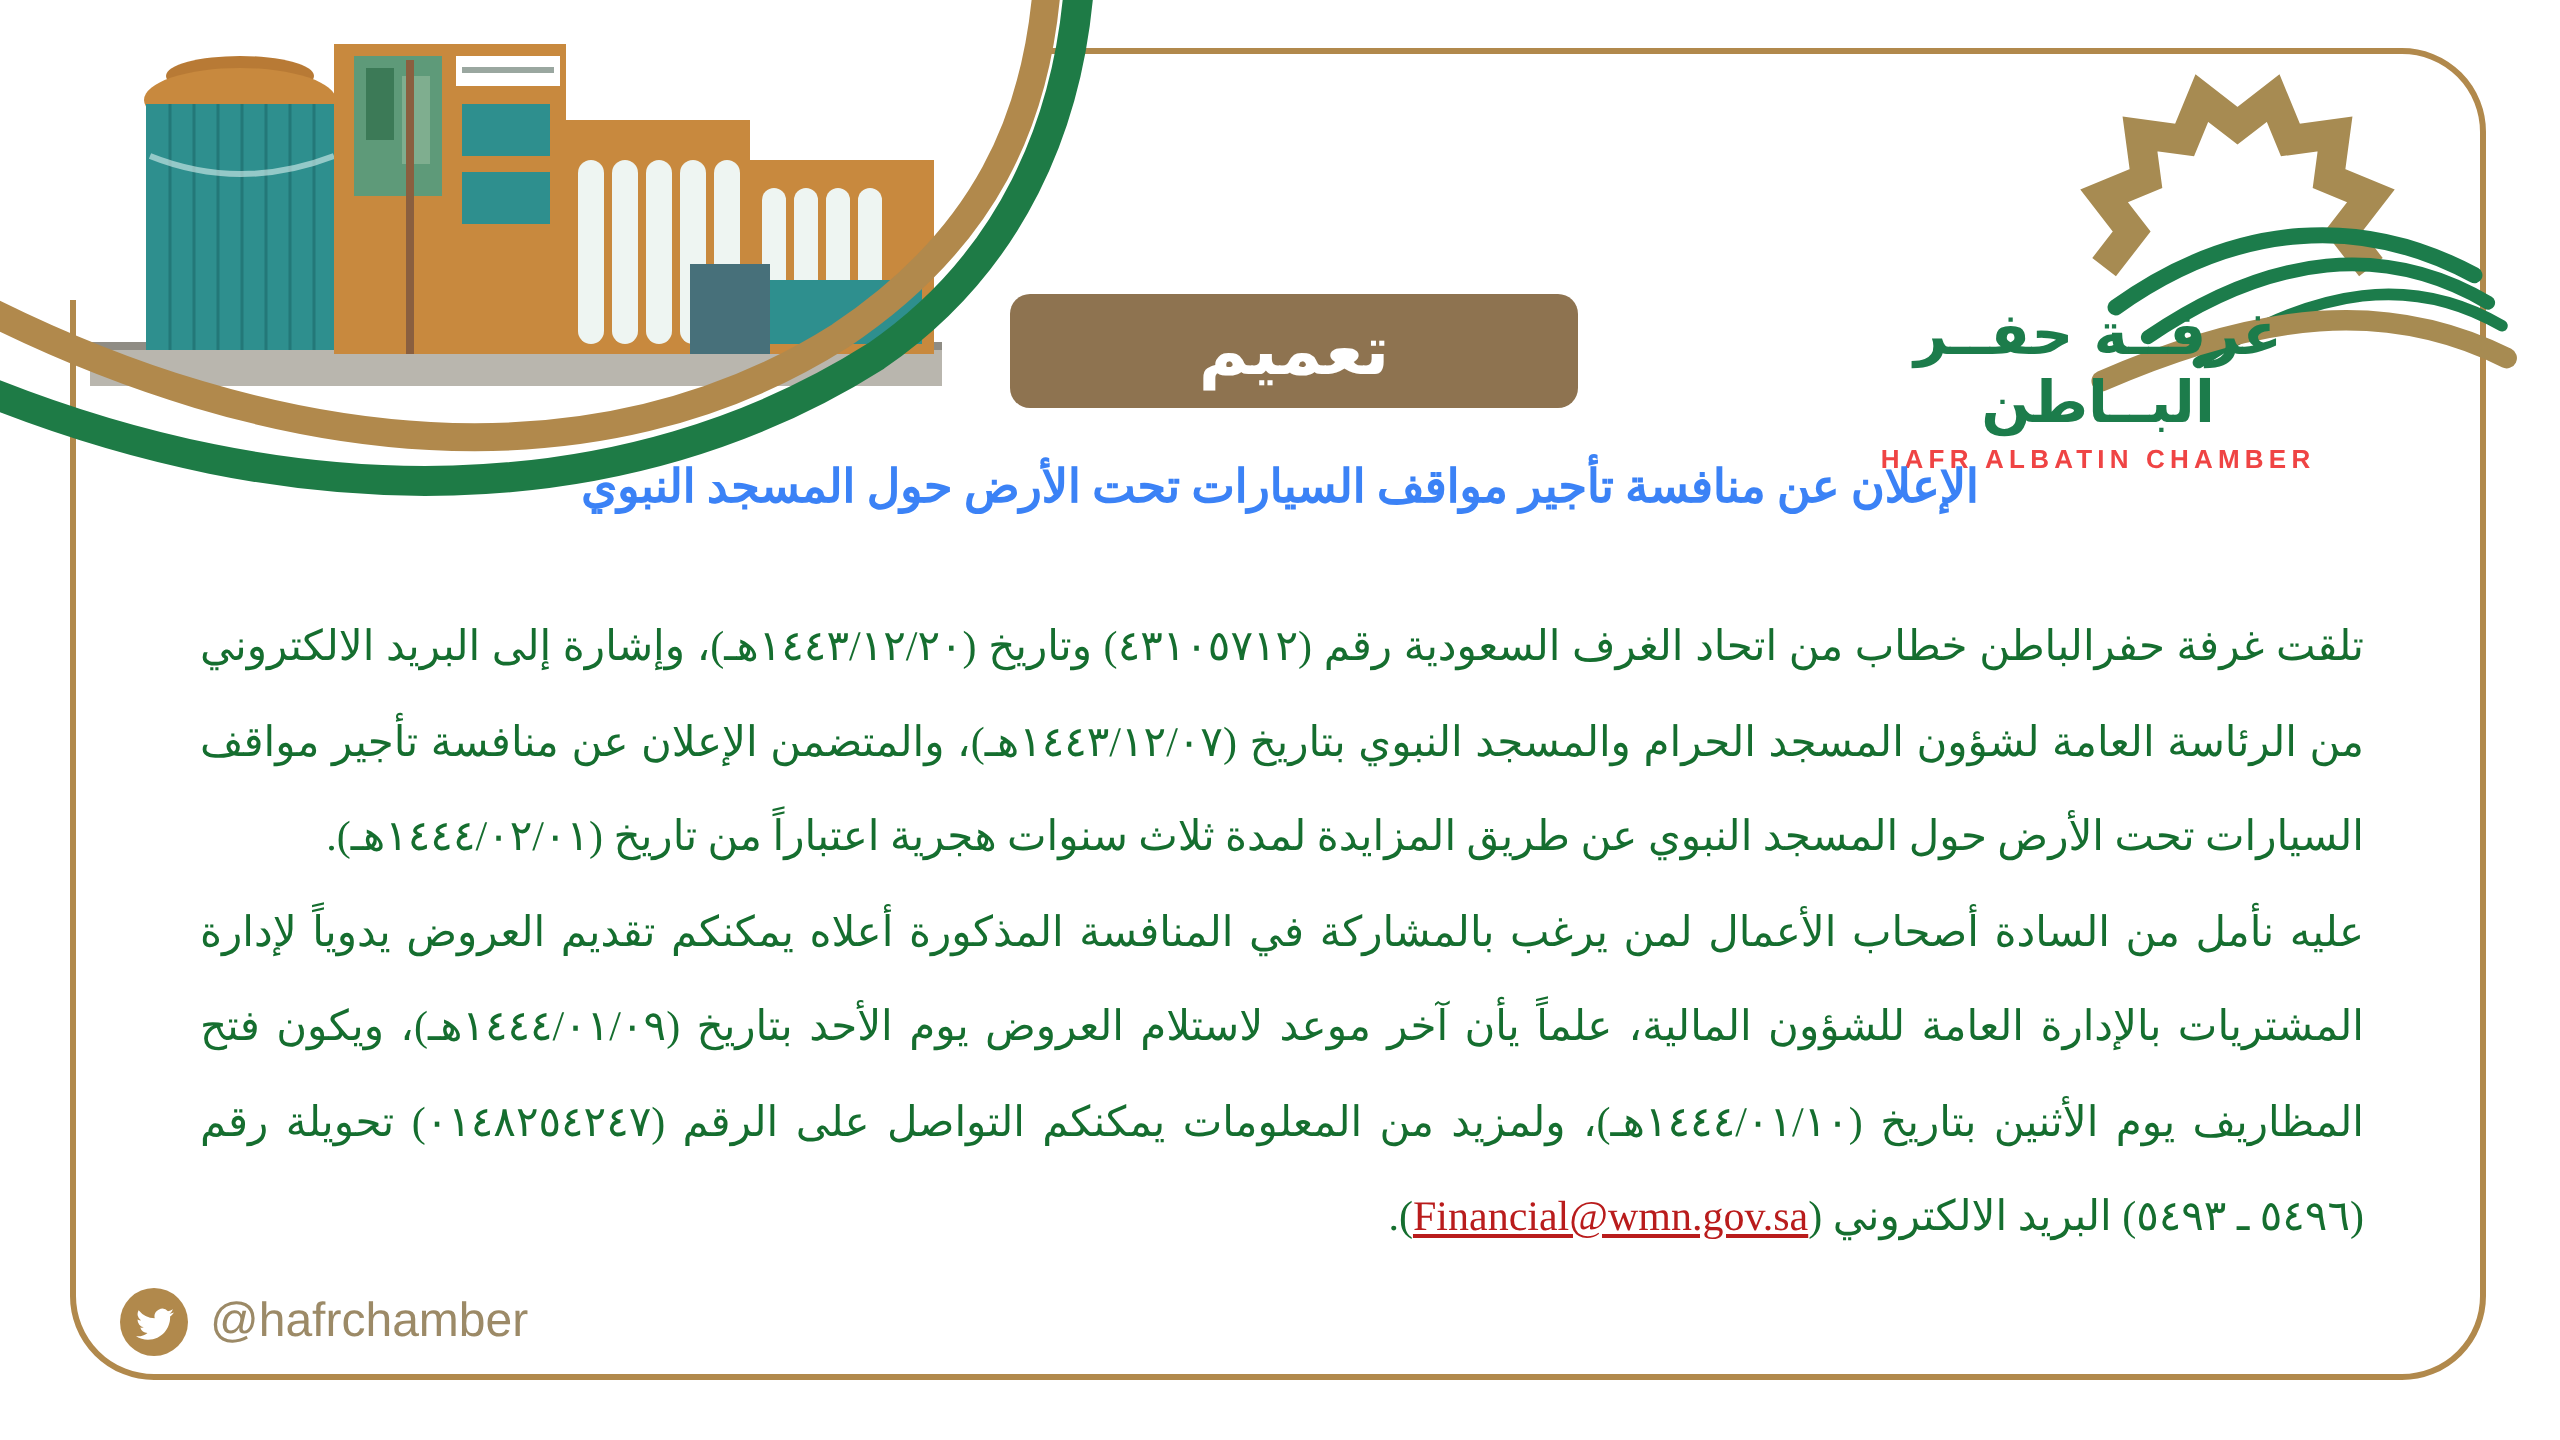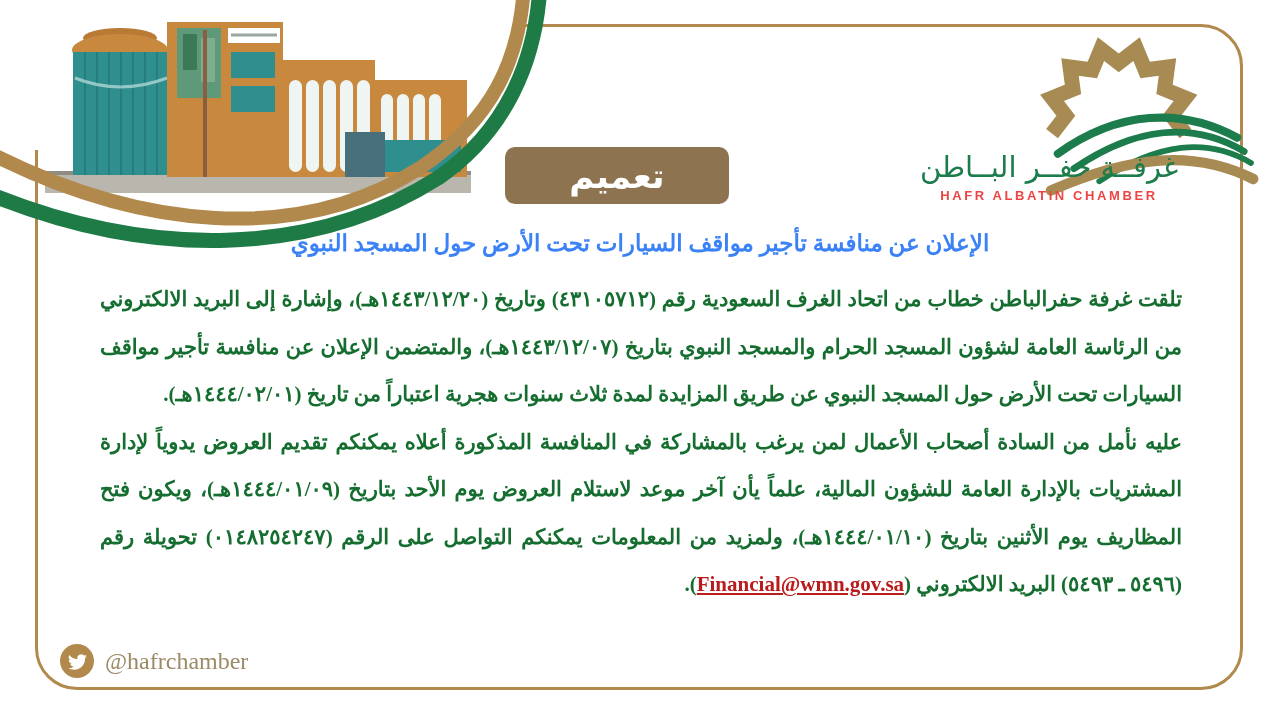--- a/index.html
+++ b/index.html
@@ -2,41 +2,41 @@
 <html><head>
 <meta charset="utf-8">
 <style>
   html,body{margin:0;padding:0}
   body{width:1280px;height:720px;position:relative;overflow:hidden;background:#ffffff;
        font-family:"Liberation Sans",sans-serif}
   .frame{position:absolute;left:35px;top:24px;width:1208px;height:666px;
          border:3px solid #B1894C;border-radius:42px;z-index:1;box-sizing:border-box}
   .white-cover{position:absolute;left:0;top:0;width:518px;height:150px;background:#fff;z-index:2}
   .deco{position:absolute;left:0;top:0;width:1280px;height:720px;z-index:3;pointer-events:none}
-  .banner{position:absolute;left:505px;top:147px;width:224px;height:57px;background:#8E7350;
+  .banner{position:absolute;left:505px;top:147px;width:284px;height:57px;background:#8E7350;
           border-radius:10px;color:#ffffff;display:flex;align-items:center;justify-content:center;
           font-size:34px;font-weight:bold;z-index:4;font-family:"DejaVu Sans",sans-serif}
   .logo-text{position:absolute;right:86px;top:150px;width:290px;text-align:center;
              color:#1C7C4B;z-index:4}
-  .logo-ar{font-size:29px;font-weight:normal;direction:rtl;font-family:"DejaVu Sans",sans-serif}
+  .logo-ar{font-size:29px;font-weight:bold;direction:rtl;font-family:"DejaVu Sans",sans-serif}
   .logo-en{font-size:13px;font-weight:bold;letter-spacing:2.6px;margin-top:4px;color:#ef4444;
            font-family:Liberation Sans, sans-serif}
   .title{position:absolute;left:100px;right:100px;top:230px;direction:rtl;text-align:center;
          color:#3b82f6;font-size:23px;font-weight:bold;z-index:4;
          font-family:"Liberation Serif","DejaVu Serif",serif}
-  .bodytext{position:absolute;left:100px;right:98px;top:276px;direction:rtl;text-align:justify;
-            color:#156E2F;font-size:21px;font-weight:bold;line-height:47.5px;z-index:4;
+  .bodytext{position:absolute;left:100px;right:98px;top:300px;direction:rtl;text-align:justify;
+            color:#156E2F;font-size:21px;font-weight:normal;line-height:47.5px;z-index:4;
             font-family:"Liberation Serif","DejaVu Serif",serif}
   .bodytext p{margin:0;padding:0}
   a.email{color:#b91c1c;text-decoration:underline;direction:ltr;unicode-bidi:embed;
           font-family:"Liberation Serif","DejaVu Serif",serif}
   .twitter{position:absolute;left:60px;top:644px;display:flex;align-items:center;gap:11px;z-index:4}
   .twitter-circle{width:34px;height:34px;border-radius:50%;background:#B1894C;
                   display:flex;align-items:center;justify-content:center}
-  .handle{color:#9C8A67;font-size:24px;font-family:Liberation Serif, serif}
+  .handle{color:#9C8A67;font-size:24px;font-family:Liberation Sans, sans-serif}
 </style>
 </head>
 <body>
 
 <div class="frame"></div>
 <div class="white-cover"></div>
 
 <svg class="deco" viewBox="0 0 1280 720">
 
   <g transform="translate(45,8)">

